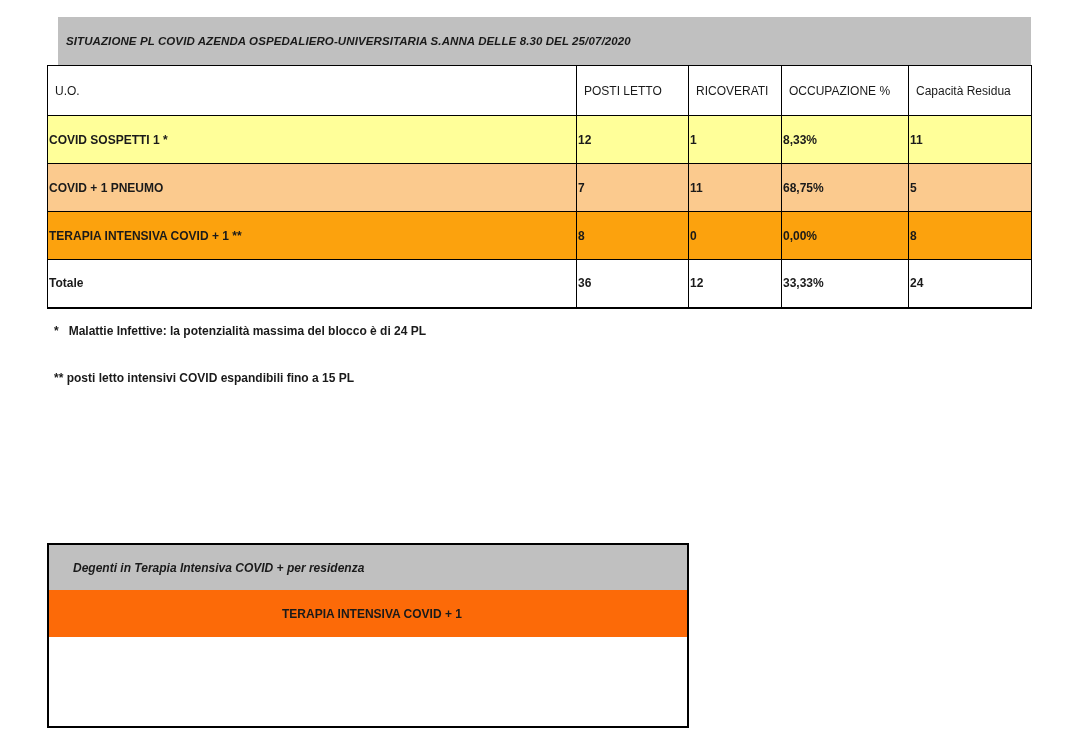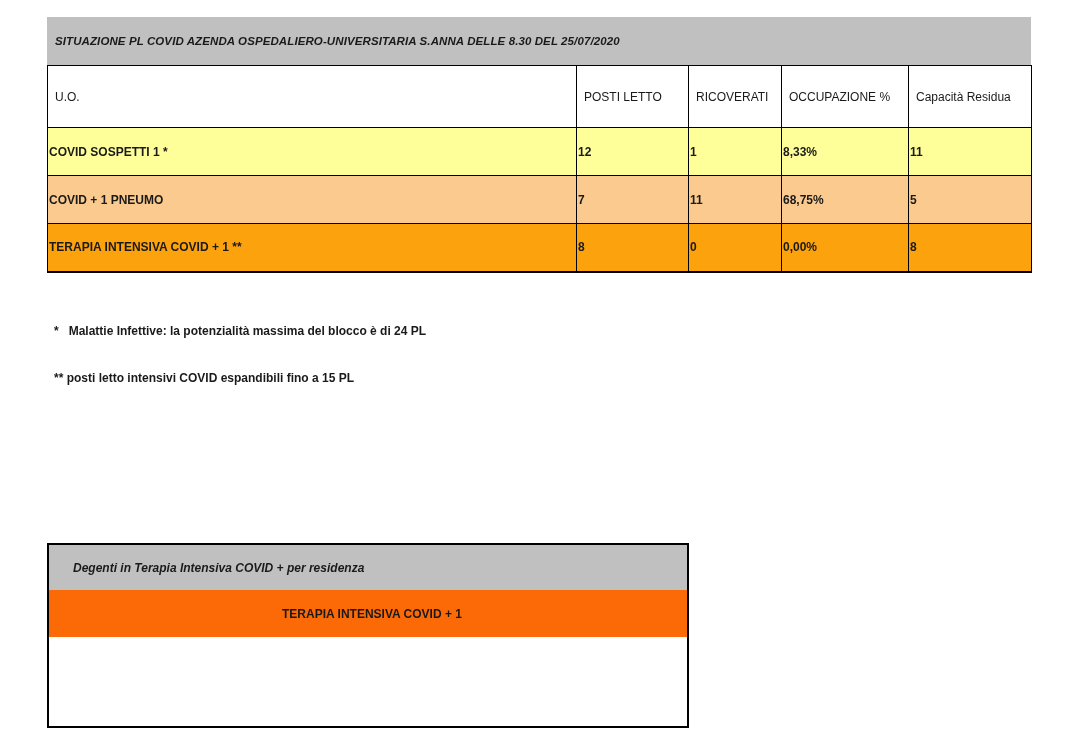--- a/index.html
+++ b/index.html
@@ -27,36 +27,37 @@
   .title-bar {
     height: 48px;
     display: flex;
     align-items: center;
     padding-left: 8px;
     box-sizing: border-box;
     font-size: 11.5px;
     font-weight: bold;
     font-style: italic;
     letter-spacing: 0.1px;
+    margin-left: 11px;
   }
   table.beds {
     width: 984px;
     border-collapse: collapse;
     table-layout: fixed;
     font-size: 12px;
   }
   table.beds th, table.beds td {
     border: 1px solid #000000;
     vertical-align: middle;
     box-sizing: border-box;
     overflow: hidden;
     white-space: nowrap;
   }
   table.beds tr { height: 48px; }
-  table.beds thead tr { height: 62px; }
+  table.beds thead tr { height: 50px; }
   table.beds th {
     font-weight: normal;
     text-align: left;
     padding-left: 7px;
     background: #ffffff;
   }
   table.beds td.label {
     text-align: left;
     font-weight: bold;
   }
@@ -158,20 +159,27 @@
           <td class="num">68,75%</td>
           <td class="num">5</td>
         </tr>
         <tr style="background-color: rgb(252, 162, 13);">
           <td class="label">TERAPIA INTENSIVA COVID + 1 **</td>
           <td class="num">8</td>
           <td class="num">0</td>
           <td class="num">0,00%</td>
           <td class="num">8</td>
         </tr>
+        <tr style="background-color: rgb(255, 255, 255);">
+          <td class="label">Totale</td>
+          <td class="num">36</td>
+          <td class="num">12</td>
+          <td class="num">33,33%</td>
+          <td class="num">24</td>
+        </tr>
       </tbody>
     </table>
   </section>
 
   <div class="footnote fn1">*   Malattie Infettive: la potenzialità massima del blocco è di 24 PL</div>
   <div class="footnote fn2">** posti letto intensivi COVID espandibili fino a 15 PL</div>
 
   <section class="residence-block">
     <div class="residence-header" style="background-color: rgb(192, 192, 192); padding-left: 24px;">
       <span>Degenti in Terapia Intensiva COVID + per residenza</span>

